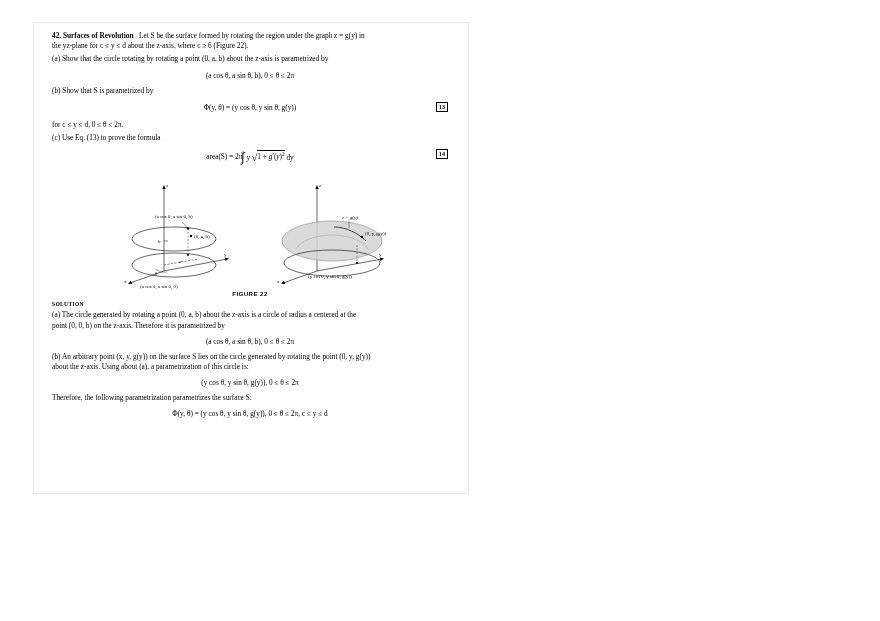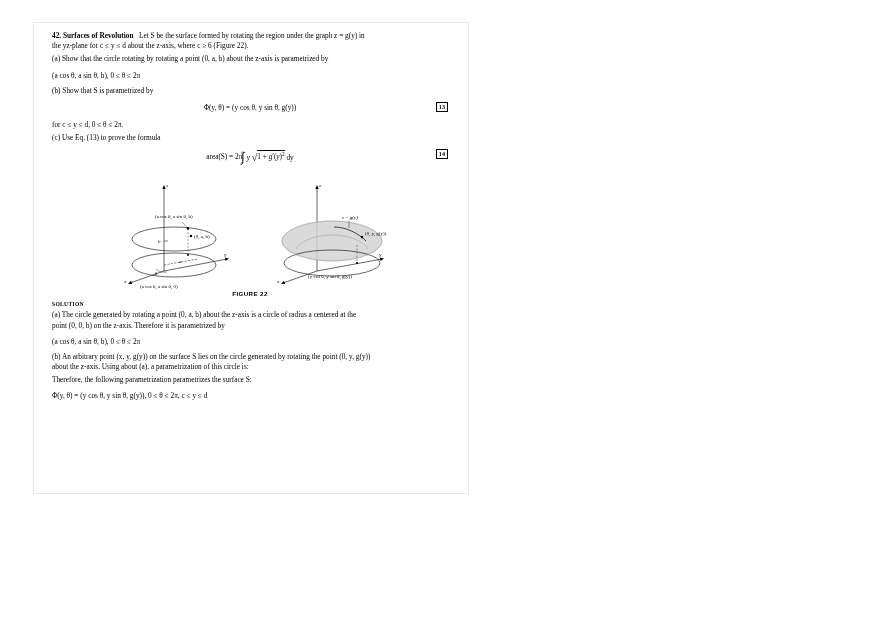--- a/index.html
+++ b/index.html
@@ -33,21 +33,21 @@
   .para {
     font-size: 7.3px;
     line-height: 10.2px;
     text-align: justify;
     margin: 0 0 3px 0;
   }
   .ttl {
     font-weight: bold;
   }
   .center {
-    text-align: left;
+    text-align: center;
     font-size: 7.3px;
     margin: 6px 0 6px 0;
   }
   .eqline {
     position: relative;
     margin: 7px 0 8px 0;
     font-size: 7.3px;
     text-align: center;
   }
   .eqnum {
@@ -230,19 +230,20 @@
       <span>point (0, 0, b) on the z-axis. Therefore it is parametrized by</span>
     </p>
 
     <div class="center">(a cos θ, a sin θ, b),    0 ≤ θ ≤ 2π</div>
 
     <p class="para">
       <span>(b)  An arbitrary point (x, y, g(y)) on the surface S lies on the circle generated by rotating the point (0, y, g(y))</span><br>
       <span>about the z-axis. Using about (a), a parametrization of this circle is:</span>
     </p>
 
+    <div class="center">(y cos θ, y sin θ, g(y)),    0 ≤ θ ≤ 2π</div>
 
     <p class="para">Therefore, the following parametrization parametrizes the surface S:</p>
 
     <div class="center">Φ(y, θ) = (y cos θ, y sin θ, g(y)),    0 ≤ θ ≤ 2π,    c ≤ y ≤ d</div>
 
   </div>
 </div>
 
 </body></html>

